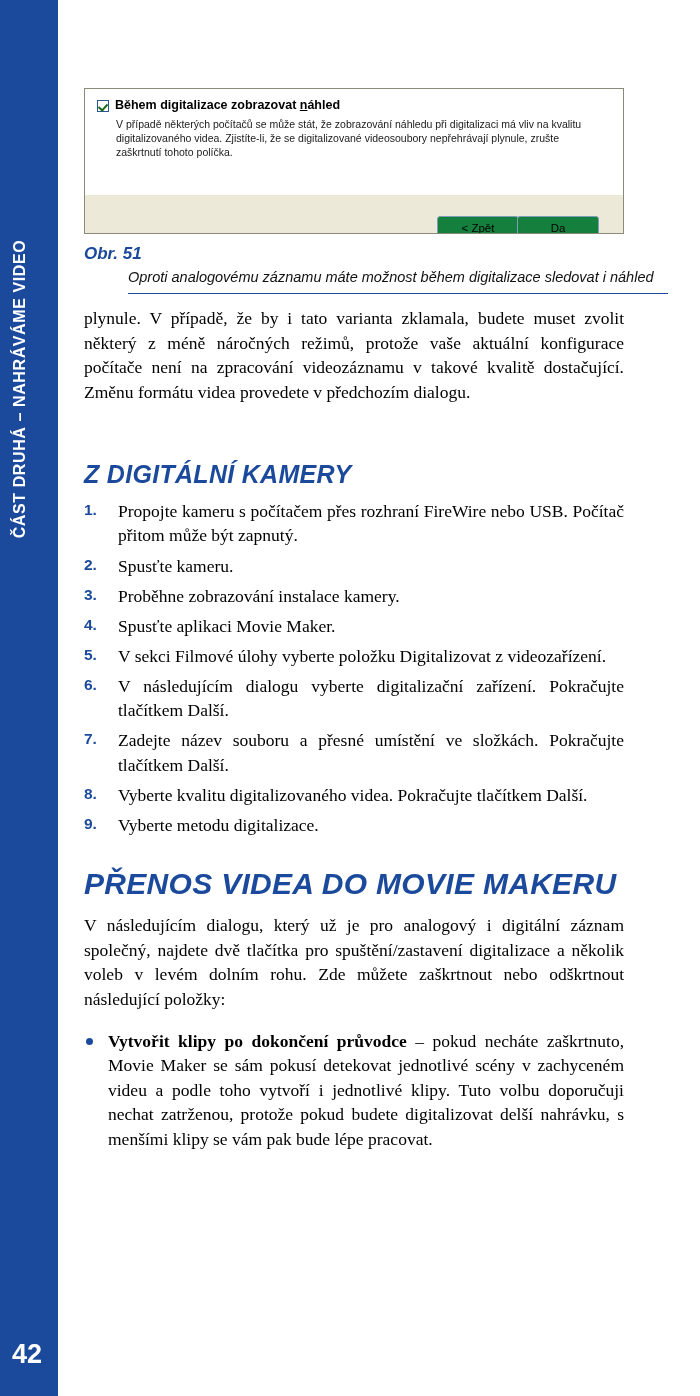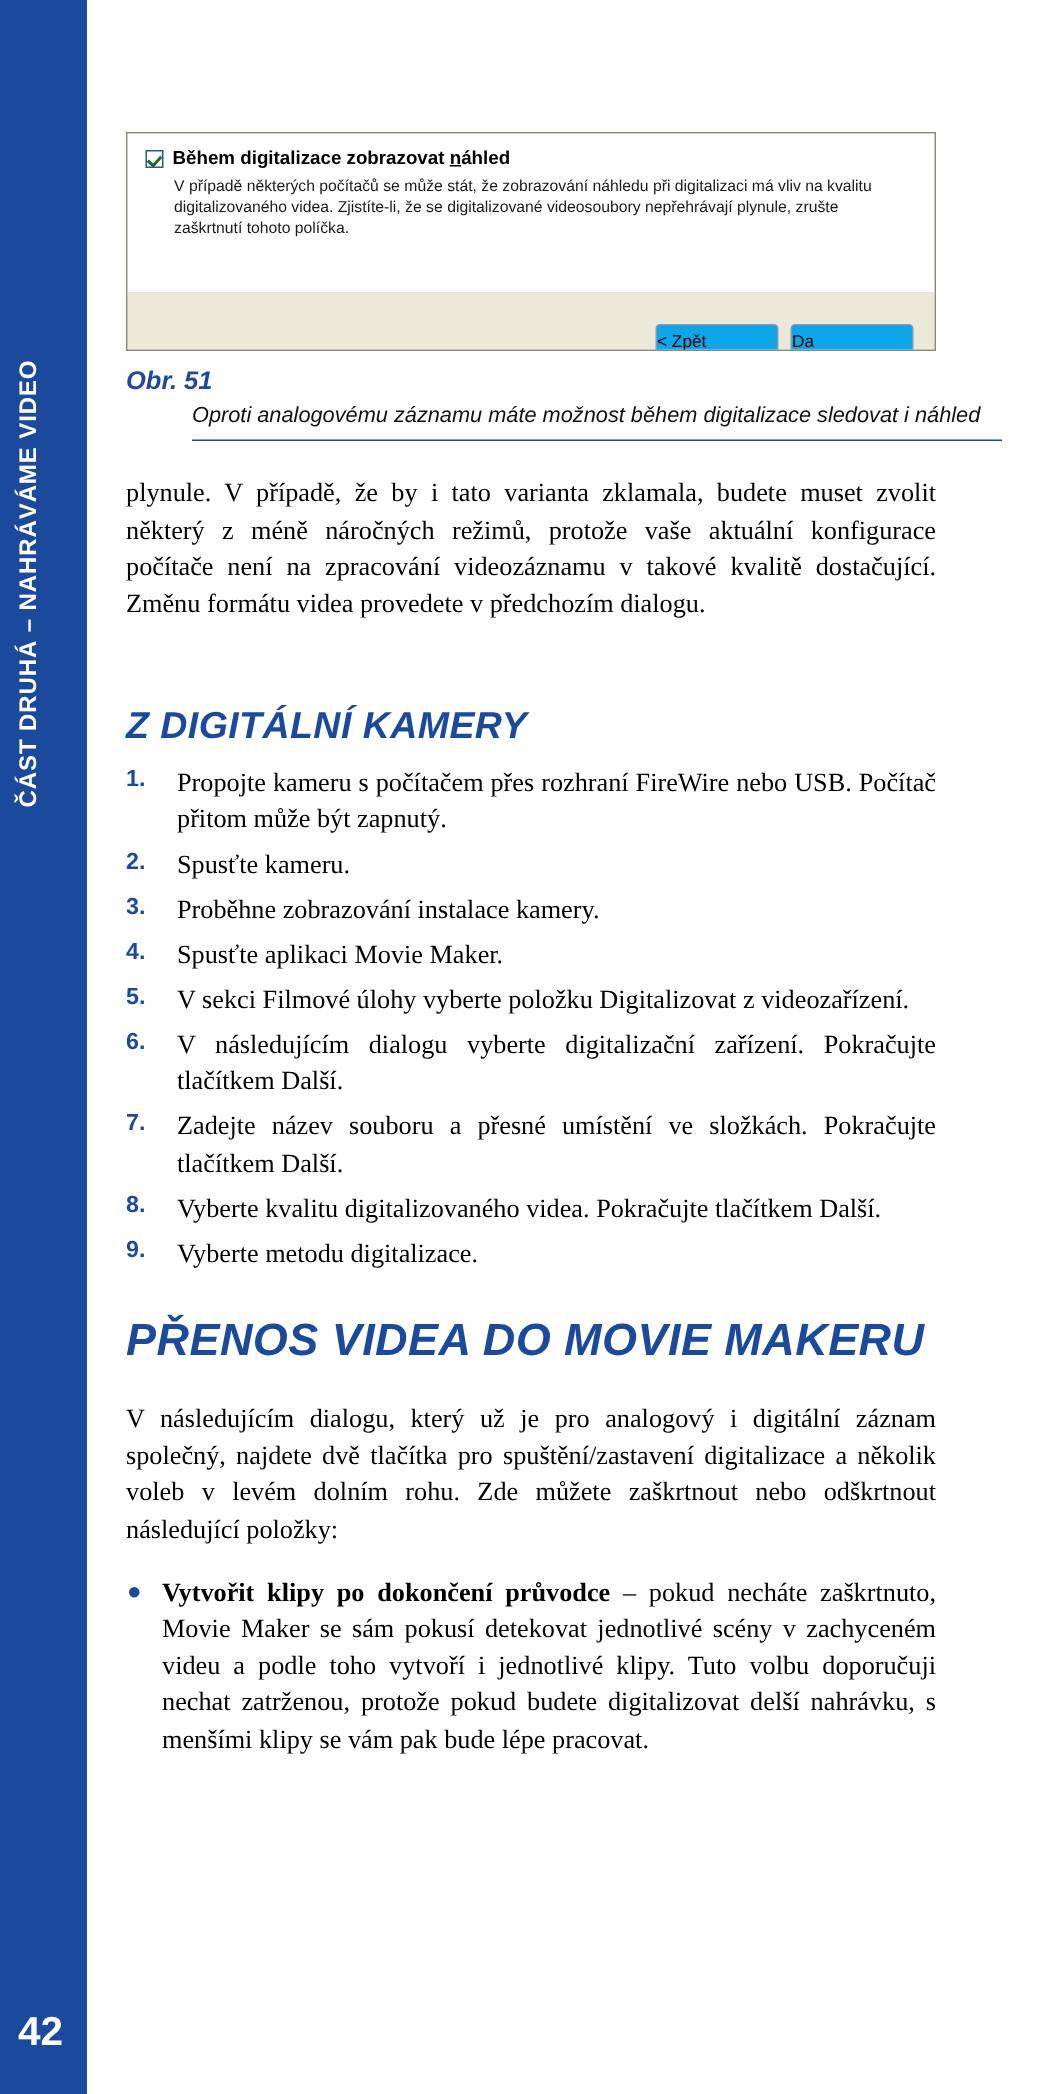--- a/index.html
+++ b/index.html
@@ -128,32 +128,32 @@
     right: 0;
     bottom: 0;
     height: 38px;
     background: #ece9d8;
   }
   .fig-btn {
     position: absolute;
     bottom: -6px;
     width: 82px;
     height: 23px;
-    background: #0ea5e9;
+    background: #15803d;
     border: 1px solid #7f9db9;
     border-radius: 3px;
     font-family: "Liberation Sans", sans-serif;
     font-size: 11.5px;
     color: #000;
-    text-align: left;
+    text-align: center;
     line-height: 22px;
     box-sizing: border-box;
   }
   .fig-btn.back { right: 104px; }
-  .fig-btn.next { right: 14px; }
+  .fig-btn.next { right: 24px; }
 
   
   .fig-caption-num {
     margin-top: 10px;
     font-family: "Liberation Sans", sans-serif;
     font-weight: bold;
     font-style: italic;
     font-size: 17px;
     color: #1b4a9c;
   }
@@ -166,21 +166,21 @@
     line-height: 1.33;
     padding-bottom: 6px;
     border-bottom: 1.5px solid #1b4a9c;
     width: 540px;
     box-sizing: border-box;
     margin-left: 44px;
   }
 
   
   .body-par {
-    margin-top: 22px;
+    margin-top: 12px;
     font-size: 17.5px;
     line-height: 1.40;
     text-align: justify;
     color: #000;
     hyphens: manual;
   }
 
   
   h2.section-head {
     font-family: "Liberation Sans", sans-serif;

